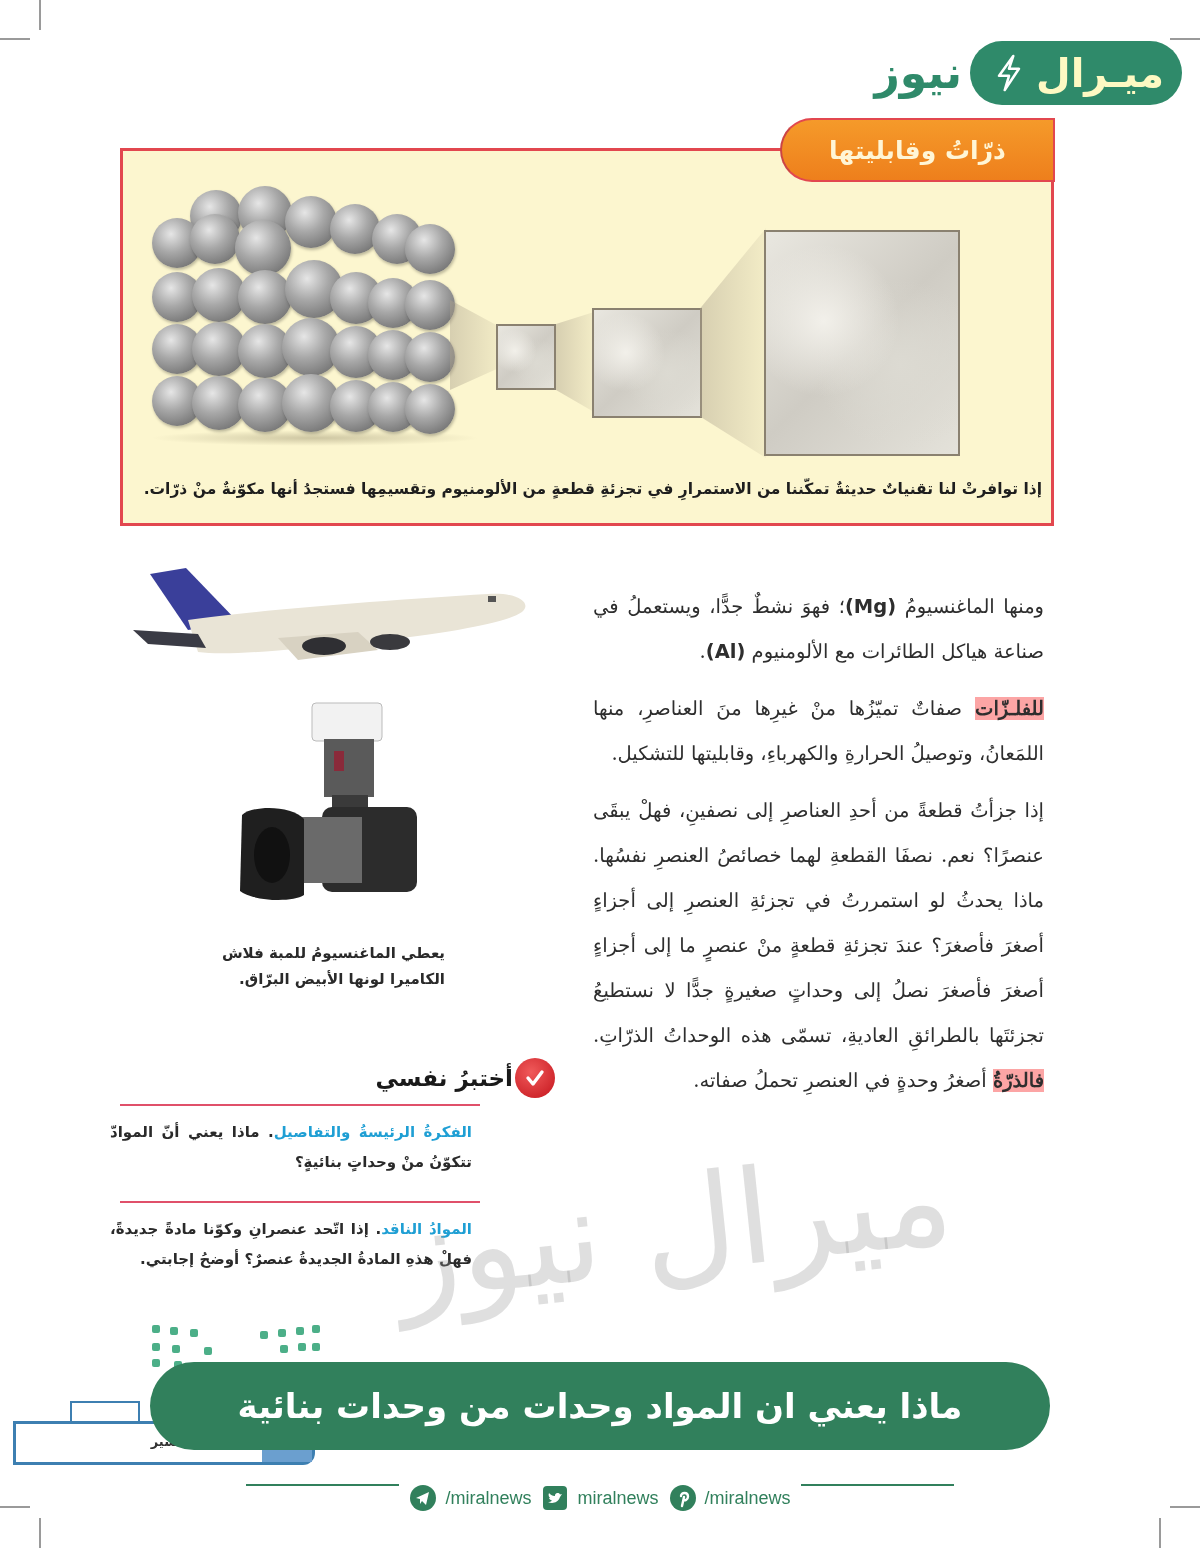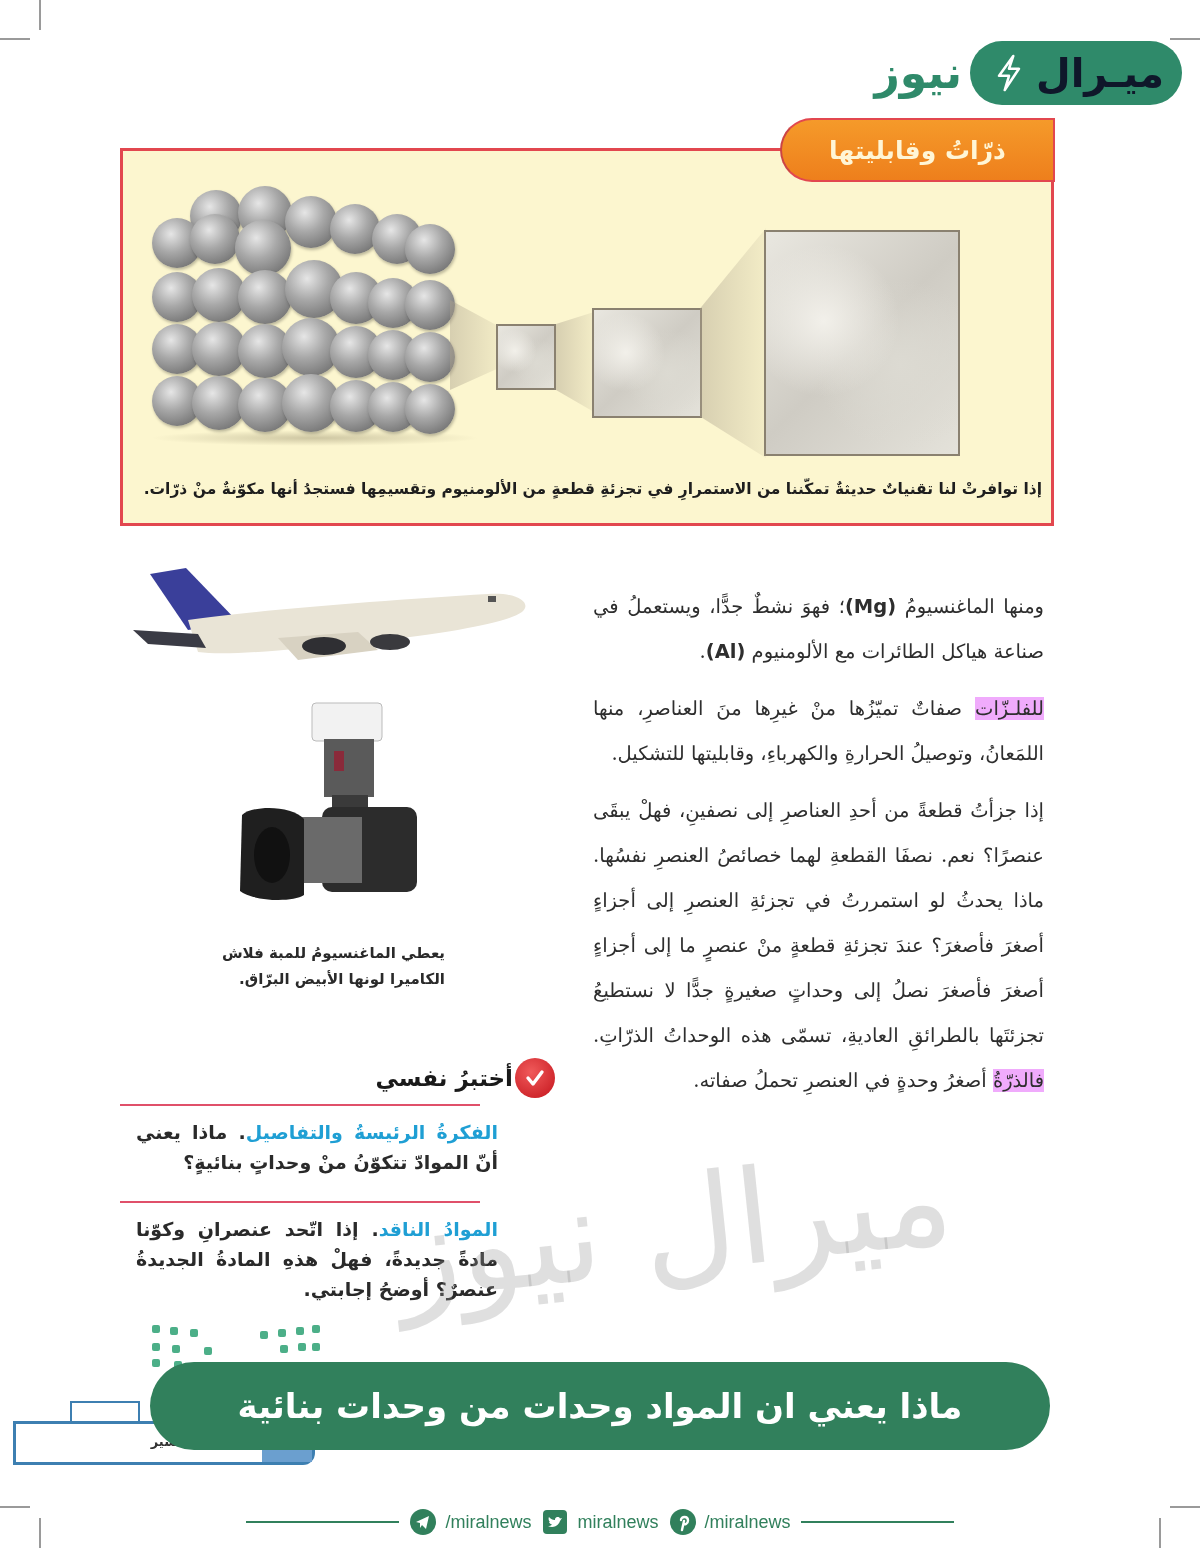--- a/index.html
+++ b/index.html
@@ -8,21 +8,21 @@
     background:#ffffff;
     font-family:"DejaVu Sans", sans-serif;
     color:#2a2a2a;
   }
   
   .crop { position:absolute; background:#9a9a9a; }
 
   
   .brand { position:absolute; top:40px; right:18px; height:66px; display:flex; align-items:center; direction:rtl; gap:8px; }
   .brand-pill { background:#2f8a6a; border-radius:34px; height:64px; padding:0 18px 0 22px; display:flex; align-items:center; gap:10px; }
-  .brand-pill .name { color:#0f172a; font-weight:bold; font-size:40px; font-family:"DejaVu Sans", sans-serif; line-height:1; }
+  .brand-pill .name { color:#fef9c3; font-weight:bold; font-size:40px; font-family:"DejaVu Sans", sans-serif; line-height:1; }
   .brand-pill svg { width:34px; height:40px; }
   .brand-news { color:#2f8a6a; font-weight:bold; font-size:44px; line-height:1; }
 
   
   .figure {
     position:absolute; left:120px; top:148px; width:934px; height:378px;
     background:#fcf6cf; border:3px solid #e2474f; box-sizing:border-box;
   }
   .fig-tab {
     position:absolute; left:780px; top:118px; width:275px; height:64px;
@@ -46,52 +46,52 @@
   .foil { position:absolute; border:2px solid #8a8170; box-sizing:border-box;
     background:
       radial-gradient(circle at 30% 40%, #f2f0ea 0%, rgba(242,240,234,0) 40%),
       radial-gradient(circle at 70% 60%, #dcdad2 0%, rgba(220,218,210,0) 45%),
       linear-gradient(135deg, #e9e7e0, #cfccc4 50%, #e4e2da); }
 
   
   .col-right { position:absolute; right:144px; width:475px; direction:rtl; text-align:justify;
     font-family:"DejaVu Serif", serif; font-size:19.5px; color:#2e2e2e; line-height:45px; }
   .col-right p { margin:12px; }
-  .hl { background:#f0abfc; font-weight:normal; }
+  .hl { background:#fca5a5; font-weight:bold; }
   .latin { font-family:"DejaVu Sans", sans-serif; font-weight:bold; direction:ltr; unicode-bidi:embed; }
 
   
   .plane { position:absolute; left:128px; top:560px; width:400px; height:110px; }
   .camera { position:absolute; left:232px; top:695px; width:195px; height:205px; }
   .cam-caption { position:absolute; left:190px; top:940px; width:255px; direction:rtl; text-align:right;
     font-size:15px; font-weight:bold; color:#2a2a2a; line-height:26px; }
 
   
   .check-title { position:absolute; left:330px; top:1058px; width:225px; display:flex; align-items:center; direction:rtl; gap:2px; }
   .check-icon { width:40px; height:40px; border-radius:50%; background:radial-gradient(circle at 40% 35%, #f05a5a, #c4141c); display:flex; align-items:center; justify-content:center; }
   .check-title .t { font-size:23px; font-weight:bold; color:#1a1a1a; }
   .rule { position:absolute; left:120px; width:360px; height:2px; background:#e0506a; }
-  .q { position:absolute; left:136px; width:362px; direction:rtl; text-align:justify; font-size:19px; font-weight:bold; color:#2a2a2a; line-height:30px; }
+  .q { position:absolute; left:110px; width:362px; direction:rtl; text-align:justify; font-size:15px; font-weight:bold; color:#2a2a2a; line-height:30px; }
   .q .kw { color:#1f9fd4; }
 
   
   .dots { position:absolute; left:150px; top:1323px; width:170px; height:50px; }
   .dot { position:absolute; width:8px; height:8px; border-radius:2px; background:#4caf88; }
   .booklabel { position:absolute; left:13px; top:1421px; width:302px; height:44px; border:3px solid #3d7fb1; border-radius:0 0 12px 0; box-sizing:border-box; background:#fff; }
   .booklabel .tag { position:absolute; right:0; top:0; width:50px; height:100%; background:#6b9fcf; }
   .booklabel .txt { position:absolute; right:58px; top:10px; font-size:13px; font-weight:bold; color:#333; direction:rtl; }
   .bookline { position:absolute; left:70px; top:1401px; width:70px; height:20px; border:2px solid #3d7fb1; border-bottom:none; box-sizing:border-box; }
 
   
   .banner { position:absolute; left:150px; top:1362px; width:900px; height:88px; background:#31805c; border-radius:44px;
     display:flex; align-items:center; justify-content:center; }
   .banner span { color:#fff; font-size:34px; font-weight:bold; direction:rtl; font-family:"DejaVu Sans", sans-serif; }
 
   
-  .footer { position:absolute; left:246px; top:1484px; width:708px; height:28px; display:flex; align-items:center; gap:10px;margin-top:24px; }
+  .footer { position:absolute; left:246px; top:1484px; width:708px; height:28px; display:flex; gap:10px; }
   .footer .line { flex:1; height:2px; background:#31805c; }
   .social { display:flex; align-items:center; gap:8px; color:#31805c; font-size:18px; font-family:"Liberation Sans", sans-serif; }
   .soc-ic { width:28px; height:28px; display:flex; align-items:center; justify-content:center; }
 
   
   .watermark { position:absolute; left:395px; top:1150px; font-size:130px; color:rgba(150,150,150,.30); direction:rtl; font-family:"DejaVu Sans", sans-serif; transform:rotate(-6deg); pointer-events:none; letter-spacing:10px; }
 </style>
 </head>
 <body>
 

